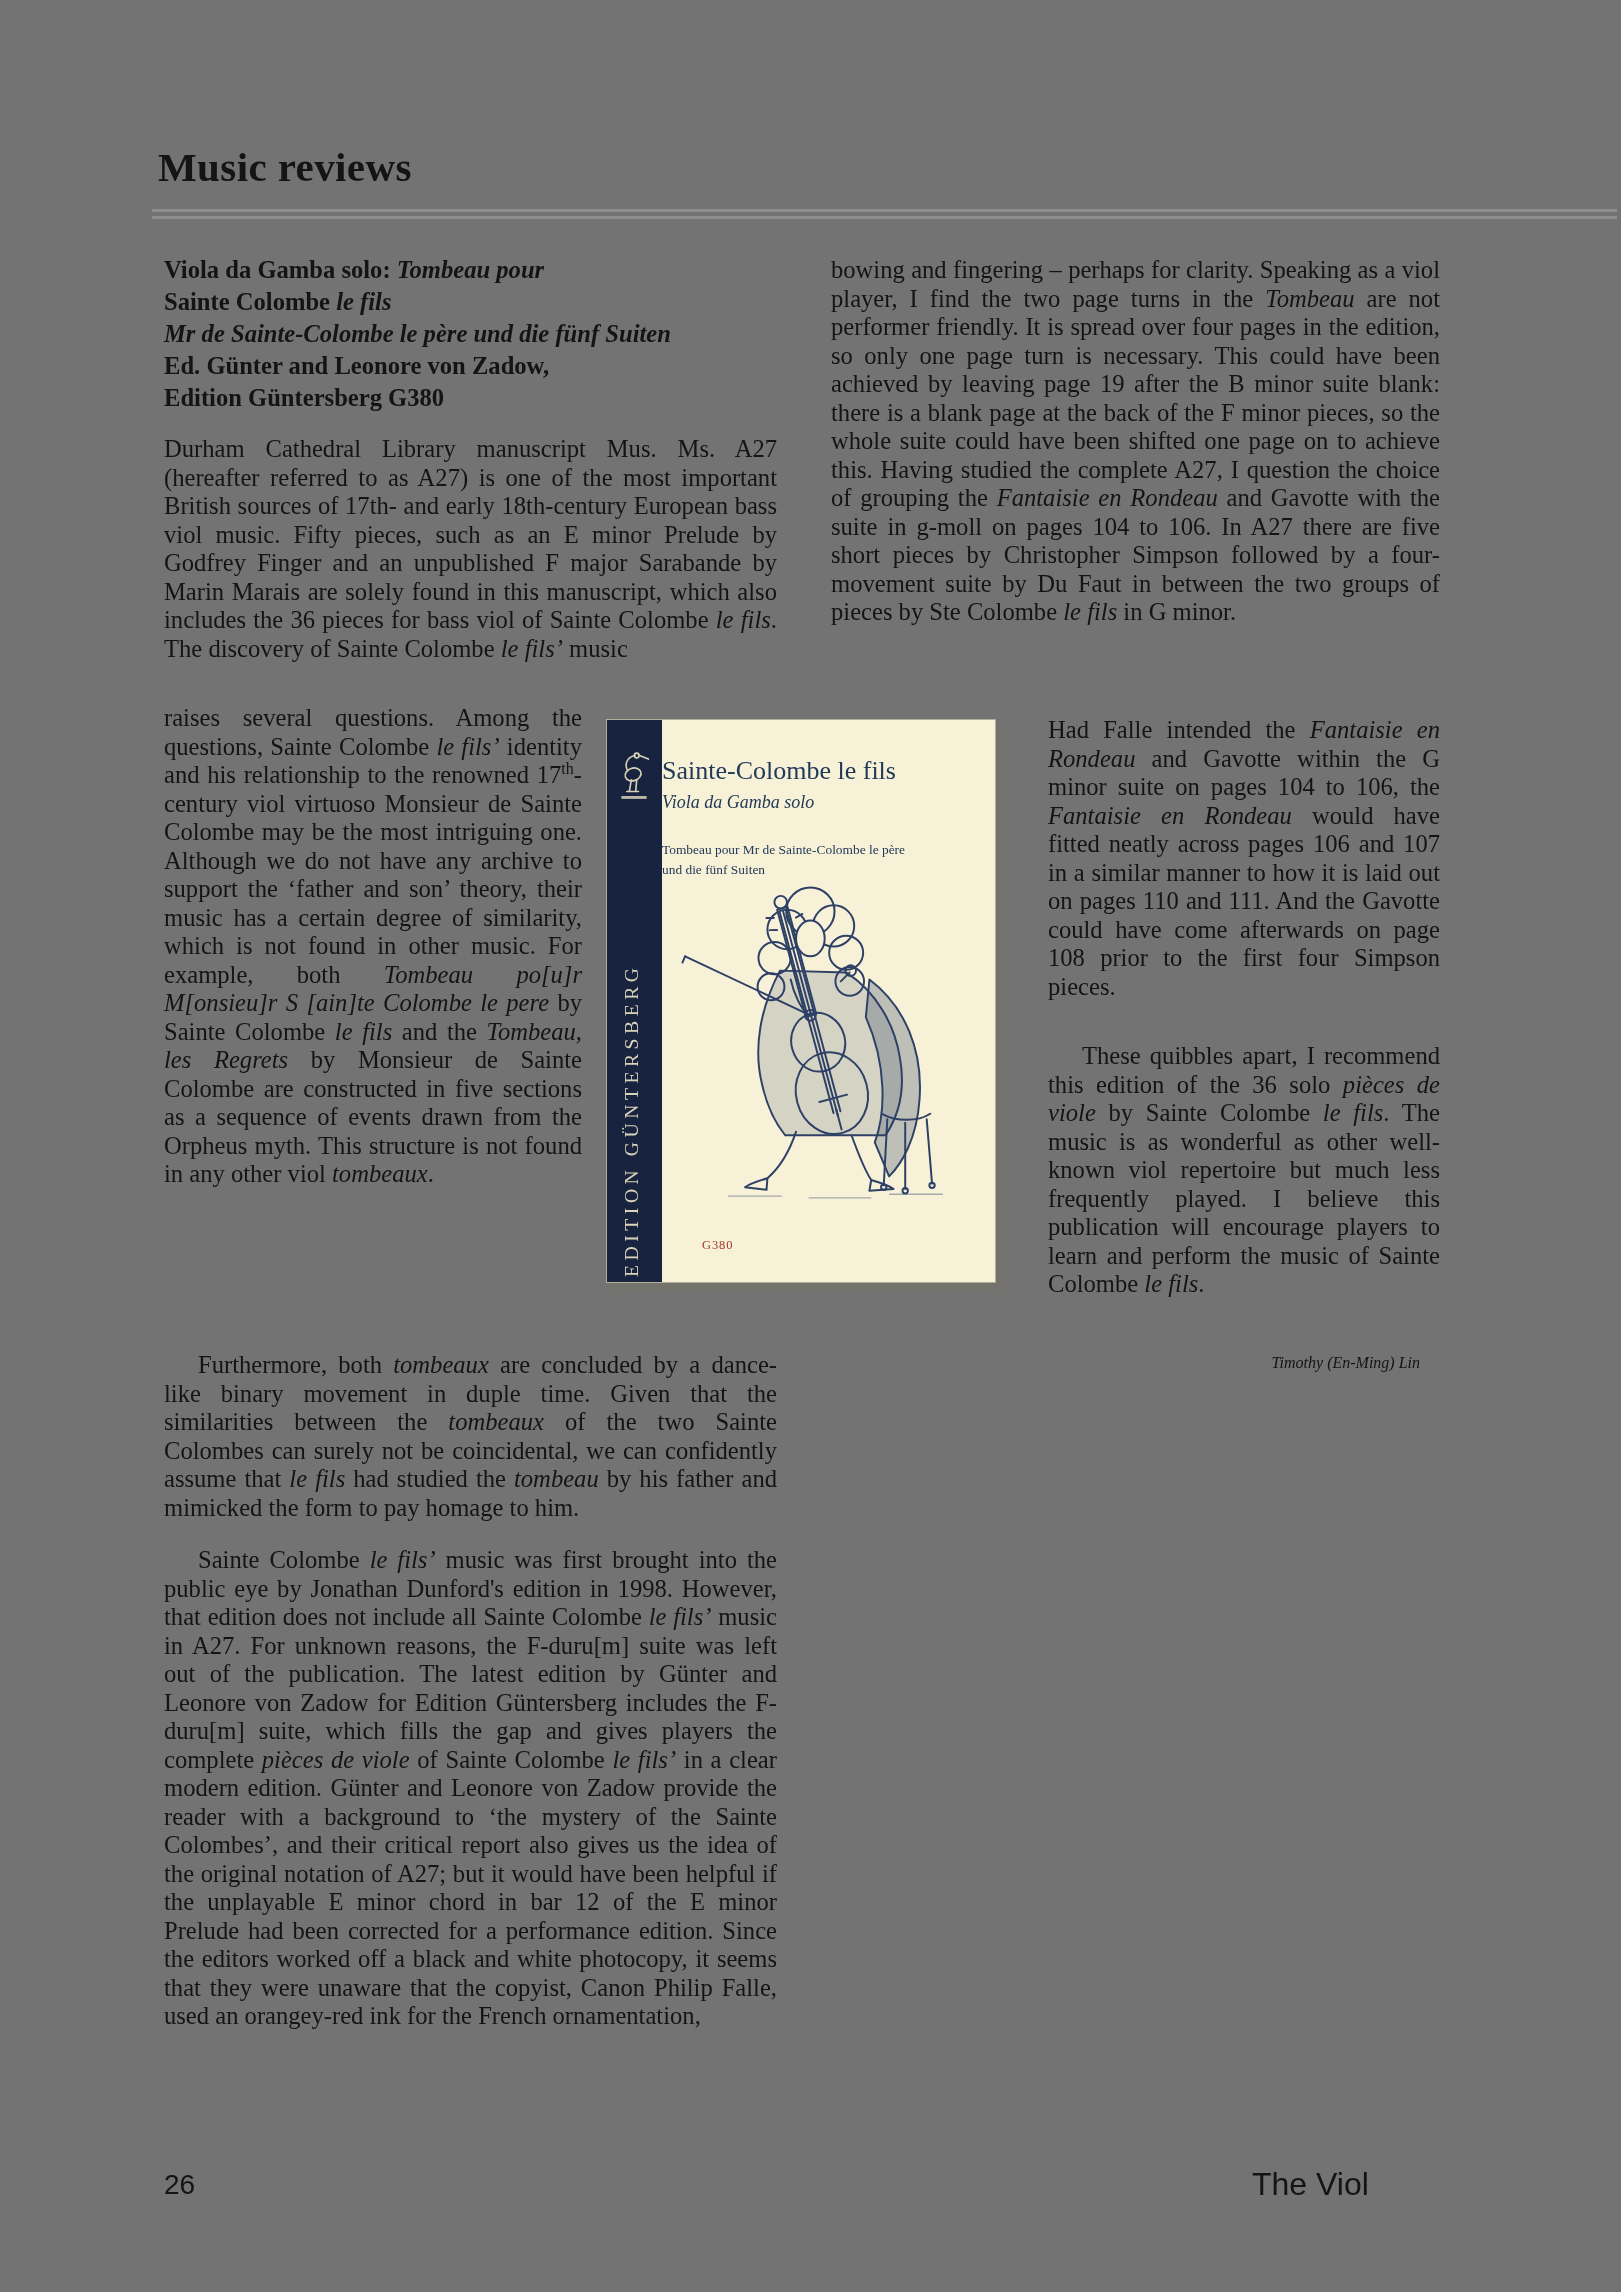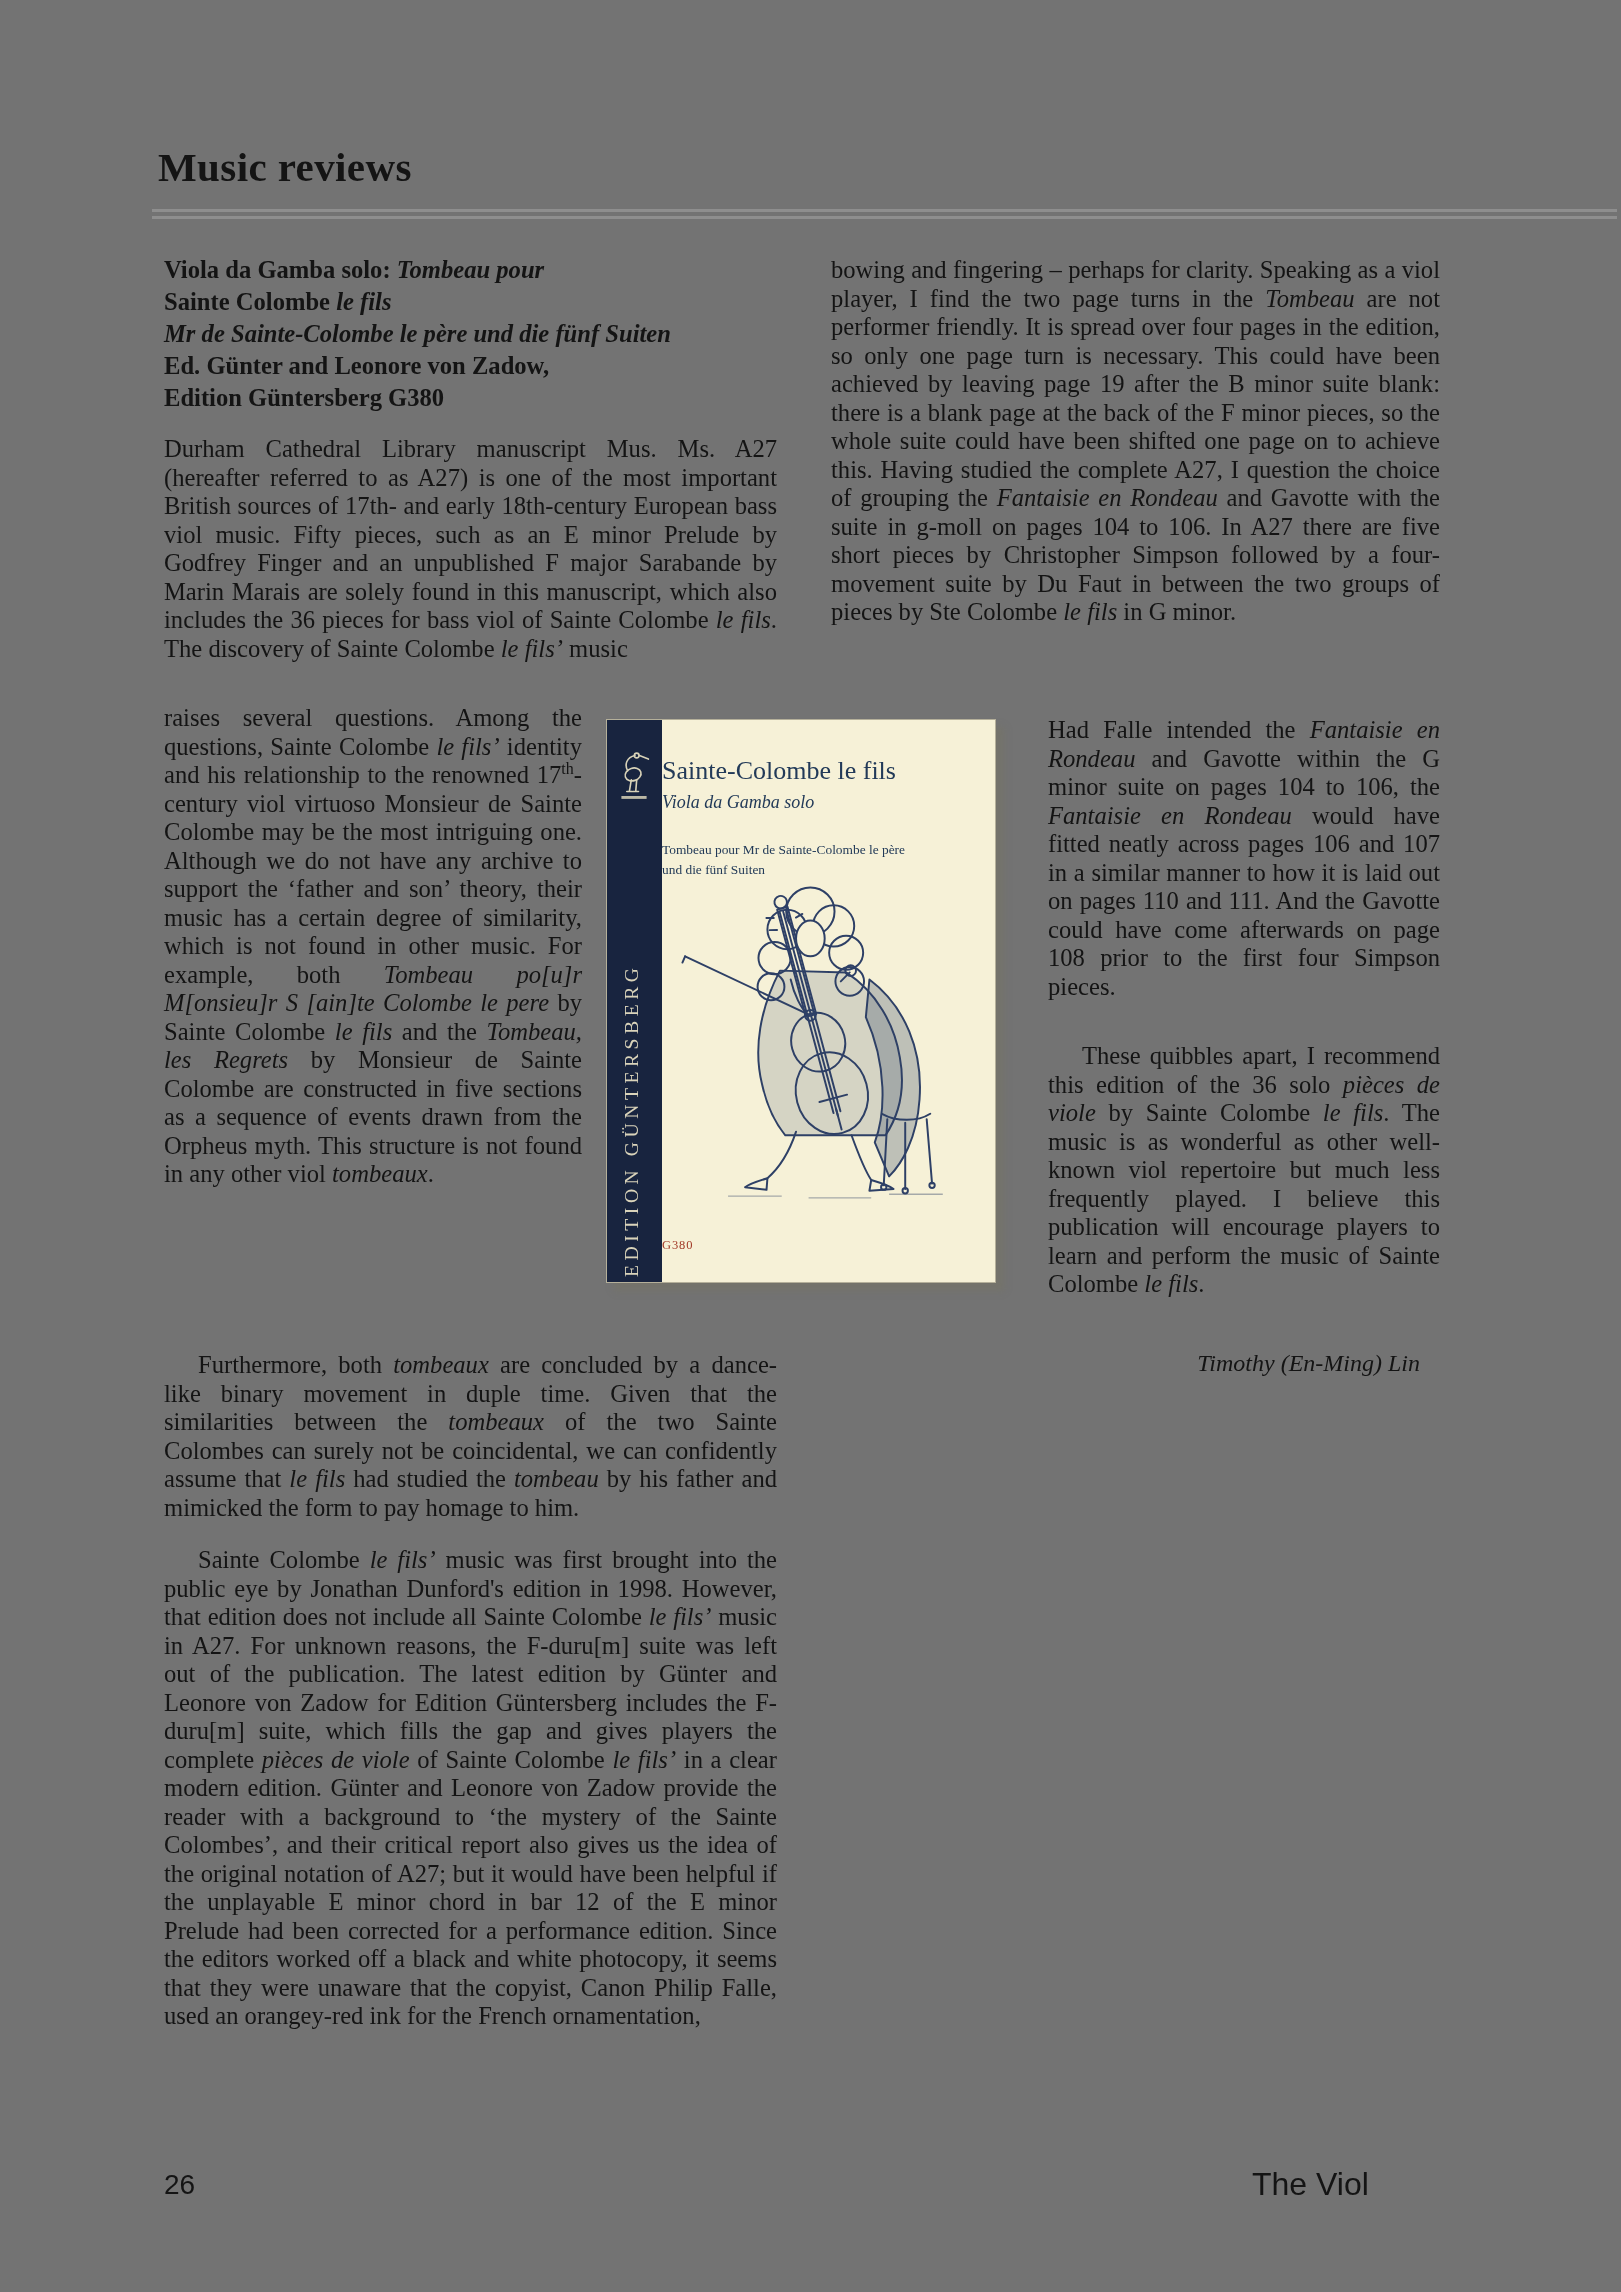--- a/index.html
+++ b/index.html
@@ -24,21 +24,21 @@
 
   .para1a{left:164px; top:435px;  width:613px;}
   .para1b{left:164px; top:704px;  width:418px;}
   .para2 {left:164px; top:1340px; width:613px; text-indent:34px;margin-top:11px;}
   .para3 {left:164px; top:1546px; width:613px; text-indent:34px;}
 
   .paraA {left:831px;  top:256px;  width:609px;}
   .paraA2{left:1048px; top:716px;  width:392px;}
   .paraB {left:1048px; top:1042px; width:392px; text-indent:34px;}
   .signature{left:1048px; top:1349px; width:372px; text-align:right;
-    font-style:italic; font-size:24px;}
+    font-style:italic; font-size:16px;}
 
   
   .cover{
     position:absolute; left:606px; top:719px; width:390px; height:564px;
     background:var(--paper,#f6f1d7); border:0.9px solid #b5b09a;
     box-shadow:8px 8px 6.3px rgba(118,115,100,.5); box-sizing:border-box;
   }
   .cover-band{
     position:absolute; left:0; top:0; width:55px; height:100%;
     background:var(--band,#18243f);
@@ -51,21 +51,21 @@
     font-size:19.7px; letter-spacing:4.5px; color:#d9d3ba;
     font-family:"Liberation Serif",serif; white-space:nowrap;
   }
   .cover-line{position:absolute; left:55px; right:0; 
     color:var(--title,#223a58);}
   .cover-title1{top:36px; font-size:26px;}
   .cover-title2{top:72px; font-size:18px;font-style:italic;}
   .cover-sub1{top:122px; font-size:13.4px;}
   .cover-sub2{top:142px; font-size:13.4px;}
   .cover-catalog{top:518px; font-size:12.5px; letter-spacing:0.9px;
-    color:var(--catalog,#a23a28);}
+    color:var(--catalog,#a23a28);padding-left:40px;}
   .engraving{position:absolute; left:67px; top:154px; width:296px; height:340px;}
   .eng{stroke:var(--engraving,#2e4066); fill:none; stroke-width:2.2;
     stroke-linecap:round; stroke-linejoin:round;}
   .eng-fill{fill:rgba(46,64,102,.16); stroke:var(--engraving,#2e4066);
     stroke-width:2.2; stroke-linejoin:round;}
   .eng-fill2{fill:rgba(46,64,102,.28); stroke:var(--engraving,#2e4066);
     stroke-width:2.2; stroke-linejoin:round;}
   .eng-face{fill:var(--paper,#f6f1d7); stroke:var(--engraving,#2e4066);
     stroke-width:2.2;}
   .eng-faint{stroke:var(--engraving,#2e4066); stroke-width:1.6; opacity:.4;}

